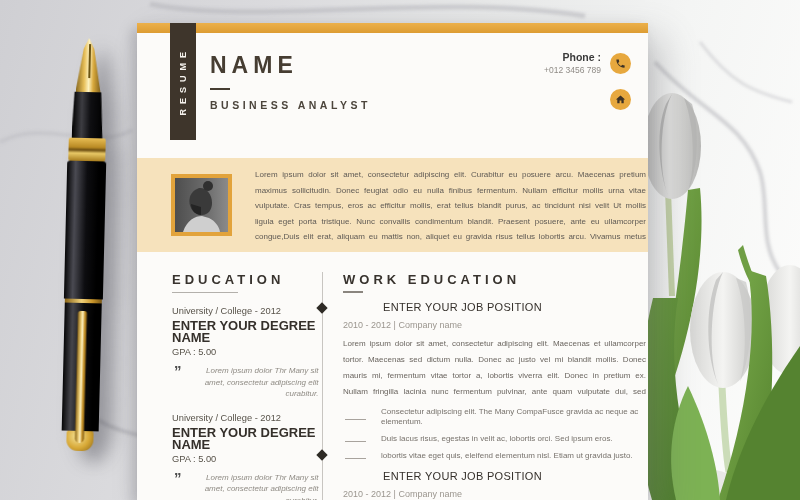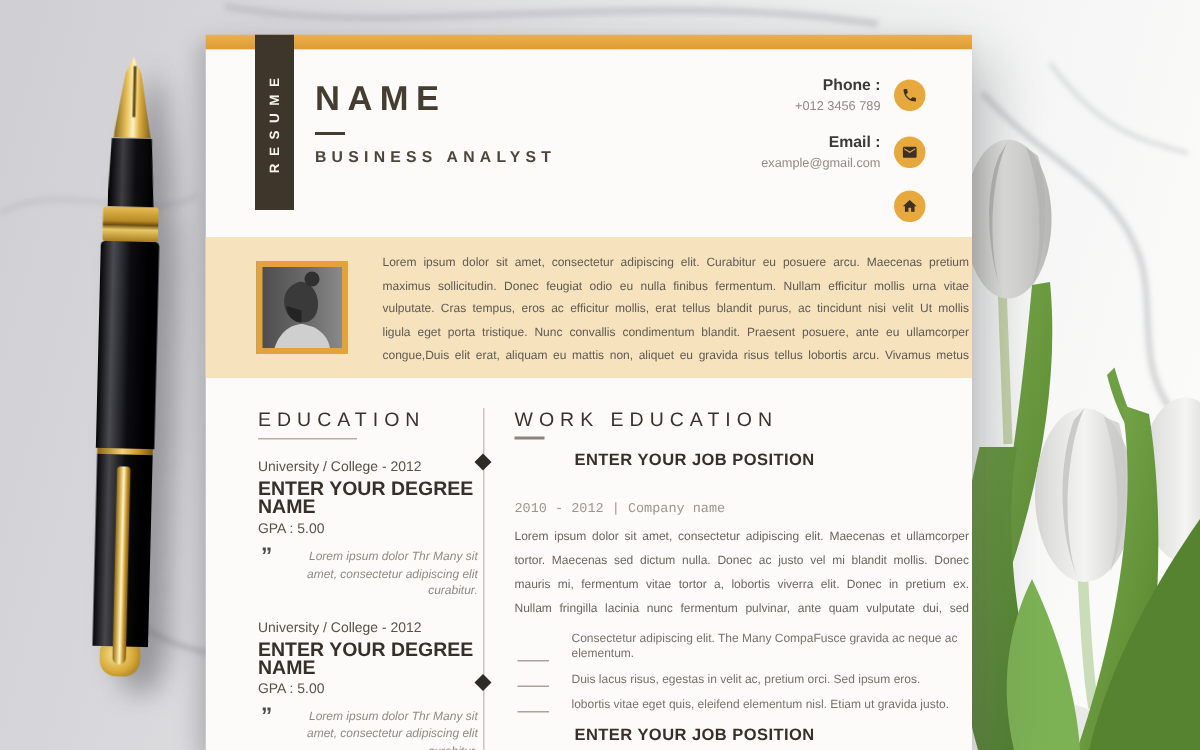--- a/index.html
+++ b/index.html
@@ -30,54 +30,54 @@
   .page-wrap{position:absolute;left:137px;top:23px;width:511px;height:477px;overflow:hidden;
     box-shadow:-5px 5px 12px rgba(95,95,102,.28),14px 16px 34px rgba(92,92,98,.32);}
   .gold-bar{position:absolute;left:0;top:0;right:0;height:10px;background:linear-gradient(180deg,#ecb04a,#dd9c32);}
   .page-white{position:absolute;left:0;right:0;top:10px;bottom:0;background:#fcfbf9;}
   .ribbon{position:absolute;left:33px;top:0;width:26px;height:117px;background:#3e352b;display:flex;align-items:center;justify-content:center;}
   .ribbon span{writing-mode:vertical-rl;transform:rotate(180deg);color:#f6f3ee;font-size:9px;font-weight:bold;letter-spacing:5px;}
   .name-block{position:absolute;left:73px;top:30px;color:#463d32;}
   .name{font-size:23px;font-weight:bold;letter-spacing:5px;line-height:25px;}
   .name-dash{width:20px;height:2px;background:#463d32;margin-top:10px;}
   .job-title{margin-top:9px;font-size:10.5px;font-weight:bold;letter-spacing:3.5px;color:#4c453c;}
-  .contact{position:absolute;right:31px;top:28px;display:flex;flex-direction:column;gap:14px;}
+  .contact{position:absolute;right:17px;top:28px;display:flex;flex-direction:column;gap:14px;}
   .contact-row{display:flex;align-items:center;justify-content:flex-end;}
   .contact-text{text-align:right;margin-right:9px;}
   .contact-label{font-size:10.5px;font-weight:bold;color:#3a3a3a;}
   .contact-value{font-size:8.5px;color:#8f8b86;margin-top:2px;}
   .contact-badge{width:21px;height:21px;border-radius:50%;background:#e7a83e;display:flex;align-items:center;justify-content:center;flex:0 0 auto;}
   .contact-badge svg{width:11px;height:11px;fill:#3c3125;}
   .summary-band{position:absolute;left:0;top:135px;width:100%;height:94px;background:#f6e2bc;}
   .photo-frame{position:absolute;left:34px;top:16px;width:53px;height:54px;border:4px solid #e2a33b;background:#585858;overflow:hidden;}
   .summary-text{position:absolute;left:118px;top:9px;width:391px;max-height:82px;overflow:hidden;
     font-size:8px;line-height:15.6px;color:#5f5a54;text-align:justify;word-spacing:1.5px;}
-  .section-heading{font-size:13px;font-weight:normal;letter-spacing:4px;color:#38332e;line-height:16px;}
+  .section-heading{font-size:13px;font-weight:bold;letter-spacing:4px;color:#38332e;line-height:16px;}
   .edu-col{position:absolute;left:35px;top:249px;width:152px;}
   .edu-underline{margin-top:4px;width:66px;height:1px;background:#b3b0ab;}
   .edu-entry{margin-top:13px;}
   .edu-school{font-size:9.3px;color:#575249;line-height:11px;}
   .edu-degree{font-size:13px;font-weight:bold;color:#35302b;line-height:12px;margin-top:3px;}
   .edu-gpa{font-size:9.3px;color:#575249;line-height:11px;margin-top:3px;}
   .edu-quote{margin-top:7px;display:flex;}
   .quote-glyph{font-size:15px;line-height:12px;color:#4d4d4d;font-weight:bold;margin:0 5px 0 2px;flex:0 0 auto;}
   .quote-text{font-size:8px;font-style:italic;color:#8f8b84;line-height:11.5px;width:132px;text-align:right;}
   .divider{position:absolute;left:185px;top:249px;width:1px;height:228px;background:#c8c5c1;}
   .diamond{position:absolute;left:181px;width:8px;height:8px;background:#2e2a25;transform:rotate(45deg);}
   .diamond.d1{top:281px;} .diamond.d2{top:428px;}
   .work-col{position:absolute;left:206px;top:249px;width:303px;}
   .work-underline{margin-top:3px;width:20px;height:2px;background:#8a857f;}
   .job{margin-top:8px;}
   .job2{margin-top:9px;}
-  .job-name{font-size:11px;font-weight:bold;letter-spacing:.3px;color:#35302b;line-height:13px;padding-left:40px;}
-  .job-meta{font-size:9px;color:#9b968f;line-height:11px;margin-top:20px;font-family:Liberation Mono, monospace;}
+  .job-name{font-size:11px;font-weight:normal;letter-spacing:.3px;color:#35302b;line-height:13px;padding-left:40px;}
+  .job-meta{font-size:9px;color:#9b968f;line-height:11px;margin-top:6px;}
   .job-desc{margin-top:5px;font-size:8px;line-height:16px;color:#6b6660;text-align:justify;word-spacing:1.4px;}
   .job-desc.clamp{max-height:64px;overflow:hidden;}
   .bullets{margin-top:0;}
-  .bullet{display:flex;align-items:flex-end;margin-top:7px;line-height:10px;}
+  .bullet{display:flex;align-items:center;margin-top:7px;line-height:10px;}
   .bullet-dash{flex:0 0 auto;width:21px;height:1px;background:#a8a39d;margin:4px 15px 0 2px;}
   .bullet-text{font-size:8px;color:#77726c;}
   
   .tulips{position:absolute;left:608px;top:48px;}
 </style>
 </head>
 <body>
 <div class="scene">
 
   <svg class="veins" width="800" height="500" viewBox="0 0 800 500">
@@ -166,31 +166,20 @@
           <div class="contact-label">Phone :</div>
           <div class="contact-value">+012 3456 789</div>
         </div>
         <div class="contact-badge">
           <svg viewBox="0 0 24 24">
               <path d="M6.6 10.8c1.4 2.8 3.8 5.1 6.6 6.6l2.2-2.2c.3-.3.7-.4 1-.2 1.1.4 2.3.6 3.6.6.6 0 1 .4 1 1V20c0 .6-.4 1-1 1C10.6 21 3 13.4 3 4c0-.6.4-1 1-1h3.5c.6 0 1 .4 1 1 0 1.2.2 2.4.6 3.6.1.3 0 .7-.2 1l-2.3 2.2z"></path>
             </svg>
         </div>
       </div>
       <div class="contact-row">
-        <div class="contact-text">
-          <div class="contact-label">Email :</div>
-          <div class="contact-value">example@gmail.com</div>
-        </div>
-        <div class="contact-badge">
-          <svg viewBox="0 0 24 24">
-              <path d="M20 4H4c-1.1 0-2 .9-2 2v12c0 1.1.9 2 2 2h16c1.1 0 2-.9 2-2V6c0-1.1-.9-2-2-2zm0 4l-8 5-8-5V6l8 5 8-5v2z"></path>
-            </svg>
-        </div>
-      </div>
-      <div class="contact-row">
         <div class="contact-badge">
           <svg viewBox="0 0 24 24">
               <path d="M10 20v-6h4v6h5v-8h3L12 3 2 12h3v8z"></path>
             </svg>
         </div>
       </div>
     </div>
 
     <div class="summary-band">
       <div class="photo-frame">
@@ -255,21 +244,21 @@
         <div class="job-name">ENTER YOUR JOB POSITION</div>
         <div class="job-meta">2010 - 2012 | Company name</div>
         <div class="job-desc clamp">Lorem ipsum dolor sit amet, consectetur adipiscing elit. Maecenas et ullamcorper tortor. Maecenas sed dictum nulla. Donec ac justo vel mi blandit mollis. Donec mauris mi, fermentum vitae tortor a, lobortis viverra elit. Donec in pretium ex. Nullam fringilla lacinia nunc fermentum pulvinar, ante quam vulputate dui, sed tincidunt nisi lectus lobortis odio.</div>
         <div class="bullets">
           <div class="bullet">
             <span class="bullet-dash"></span>
             <span class="bullet-text">Consectetur adipiscing elit. The Many CompaFusce gravida ac neque ac elementum.</span>
           </div>
           <div class="bullet">
             <span class="bullet-dash"></span>
-            <span class="bullet-text">Duis lacus risus, egestas in velit ac, pretium orci. Sed ipsum eros.</span>
+            <span class="bullet-text">Duis lacus risus, egestas in velit ac, lobortis orci. Sed ipsum eros.</span>
           </div>
           <div class="bullet">
             <span class="bullet-dash"></span>
             <span class="bullet-text">lobortis vitae eget quis, eleifend elementum nisl. Etiam ut gravida justo.</span>
           </div>
         </div>
       </div>
 
       <div class="job job2">
         <div class="job-name">ENTER YOUR JOB POSITION</div>

